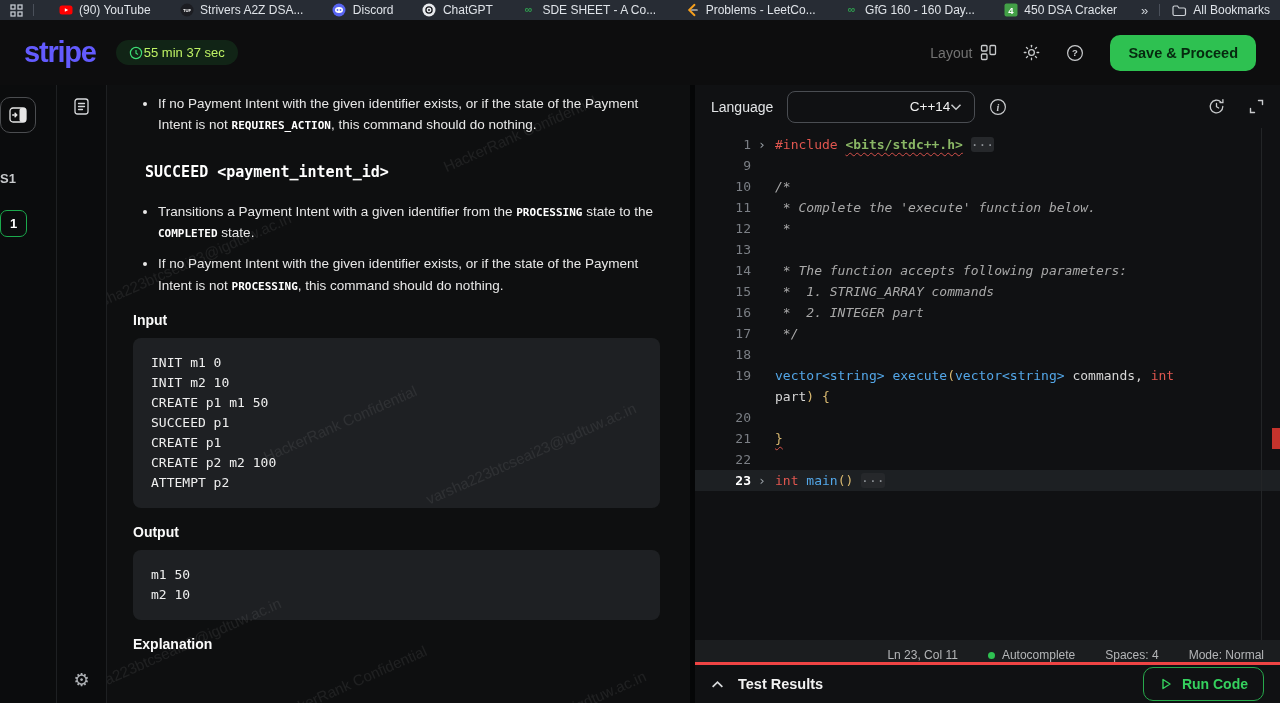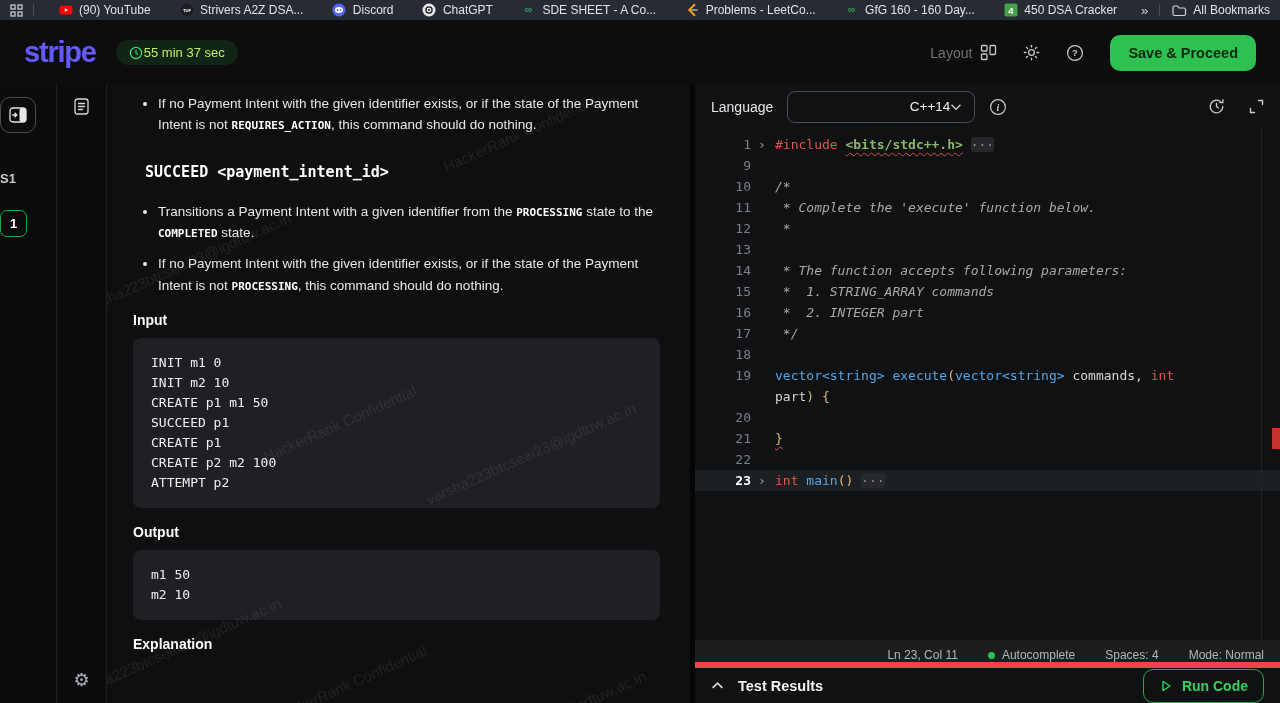--- a/index.html
+++ b/index.html
@@ -87,21 +87,21 @@
   .tk-include { color:#8ab765; text-decoration:underline wavy #d5504a 1px; text-underline-offset:3px;font-weight:bold; }
   .tk-yellow-squig { color:#d9b970; text-decoration:underline wavy #d5504a 1px; text-underline-offset:3px; }
   .scroll-line { position:absolute; top:0; bottom:0; right:18px; width:1px; background:#232527; }
   .err-marker { position:absolute; right:0; top:300px; width:8px; height:21px; background:#c4332c; }
 
   .statusbar { height:22px; flex:none; background:#1b1d1f; display:flex; align-items:flex-end;
     justify-content:flex-end; gap:30px; padding-right:16px; font-size:12px; color:#b4b6b8; }
   .status-item { display:flex; align-items:center; gap:7px; }
   .dot { width:7px; height:7px; border-radius:50%; background:#2ec151; }
 
-  .testbar { height:41px; flex:none; border-top:6px solid #ef4444; display:flex;
+  .testbar { height:41px; flex:none; border-top:3px solid #ef4444; display:flex;
     align-items:center; gap:14px; padding:0 16px; }
   .tb-title { font-size:14.5px; font-weight:700; color:#f2f2f2; }
   .run-btn { margin-left:auto; display:flex; align-items:center; gap:9px; background:transparent;
     border:1.5px solid #27a84b; border-radius:10px; padding:8px 15px; color:#35d15e;
     font-size:14px; font-weight:700; font-family:inherit; cursor:pointer; }
 </style>
 </head>
 <body>
 
 <div class="bookmarks-bar">

